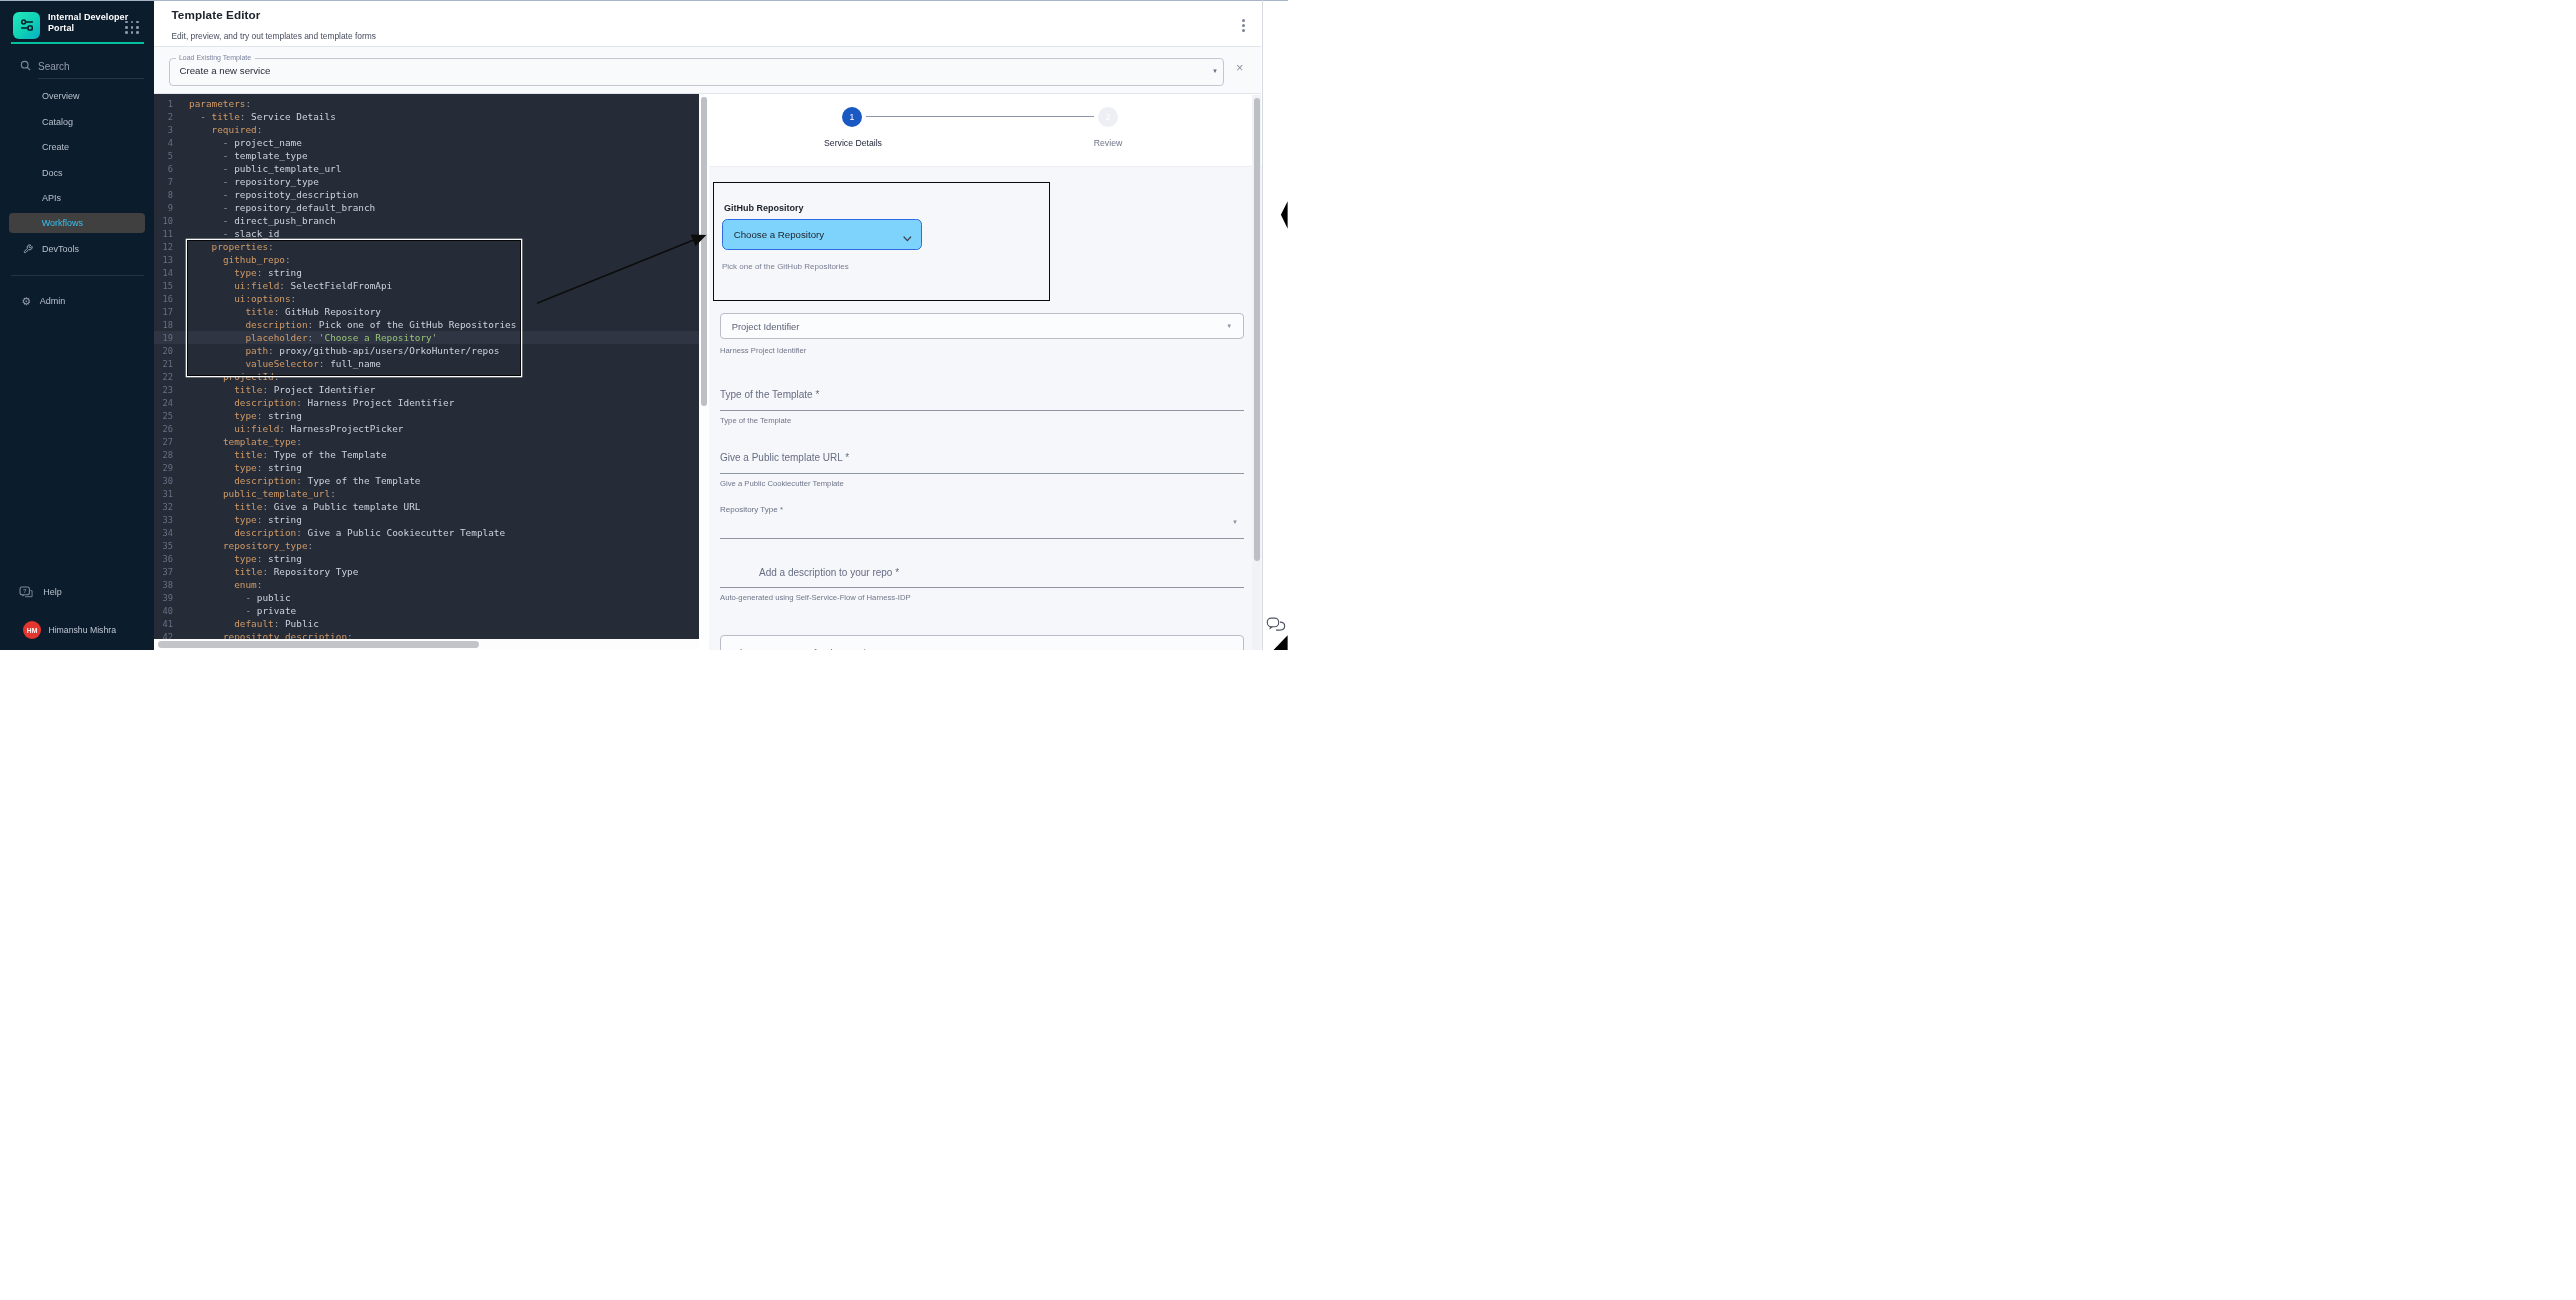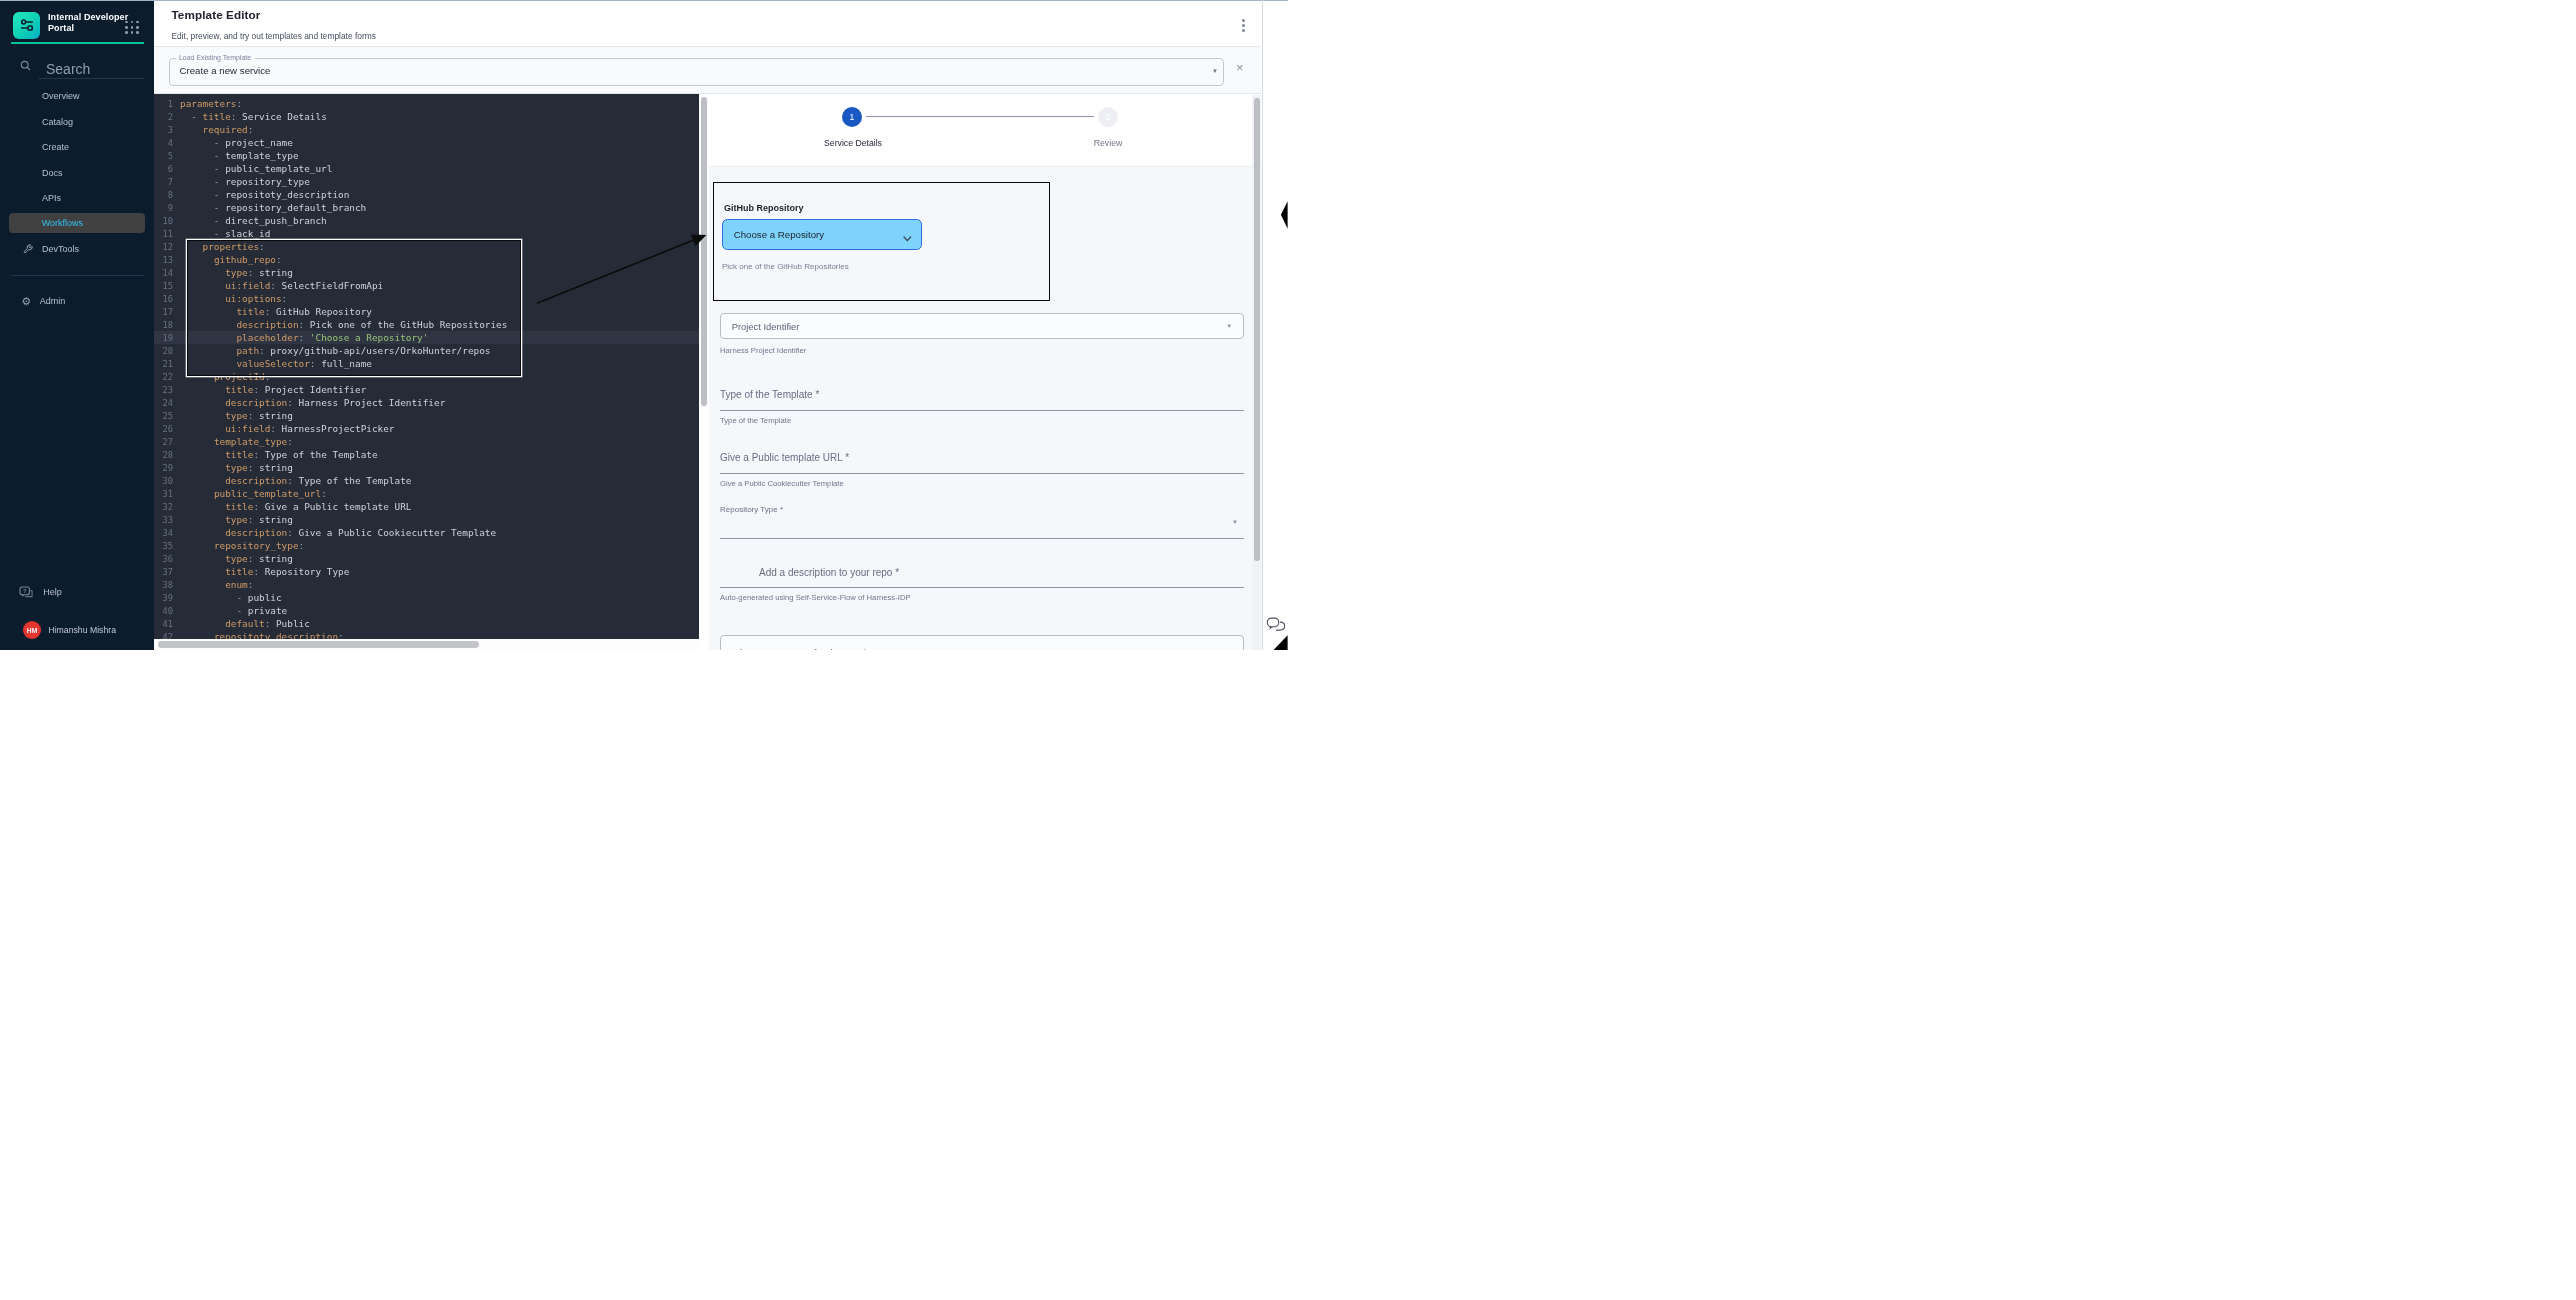--- a/index.html
+++ b/index.html
@@ -16,21 +16,21 @@
   #logo { left:13.4px; top:10.7px; width:27px; height:27px; border-radius:6px;
           background:linear-gradient(135deg,#25e8c0 0%,#0fd0b4 55%,#05aec9 100%);
           display:flex; align-items:center; justify-content:center; }
   #brand { left:48px; top:10.7px; color:#ffffff; font-size:9px; font-weight:700; line-height:11.4px; letter-spacing:0.1px;}
   #grid-icon { left:124px; top:18px; width:16px; height:16px; display:grid;
                grid-template-columns:repeat(3,5.4px); grid-template-rows:repeat(3,5.4px); }
   #grid-icon span { width:2.7px; height:2.7px; border-radius:50%; background:#8e96a8; margin:1.3px; }
   #teal-line { left:10.7px; top:41px; width:133px; height:2px; background:#00c0a0; }
   #search-row { left:0; top:55px; width:154px; height:21.5px; }
   #search-icon { position:absolute; left:20px; top:3.4px; }
-  #search-label { position:absolute; left:46px; top:4.7px; font-size:14px; color:#949daf; }
+  #search-label { position:absolute; left:38px; top:4.7px; font-size:10px; color:#949daf; }
   #search-underline { left:38px; top:77px; width:106px; height:0.7px; background:#24364a; }
   .nav-item { position:absolute; left:0; width:154px; height:20px; color:#b9c0cd; font-size:9px;
               display:flex; align-items:center; padding-left:42px; cursor:pointer; }
   .nav-item.active { left:8.7px; width:136px; border-radius:4px; background:#404040; color:#35c1f0; padding-left:33px; }
   .nav-item .witem { position:absolute; left:23px; top:4.7px; }
   #sidebar-divider { left:10.7px; top:274px; width:133px; height:0.7px; background:#22344a; }
   #admin-item { left:0; top:290px; width:154px; height:20px; color:#b9c0cd; font-size:9px; display:flex; align-items:center; }
   #gear-icon { margin-left:21.5px; margin-right:8.7px; font-size:10.7px; color:#98a0b0; line-height:1; }
   #help-item { left:0; top:581px; width:154px; height:20px; display:flex; align-items:center; color:#b9c0cd; font-size:9px;}
   #help-icon { margin-left:19px; margin-right:9.4px; position:relative; width:14.8px; height:13.4px;}
@@ -54,21 +54,21 @@
   #loader-value { position:absolute; left:25.5px; top:18px; font-size:9.7px; color:#262b38; }
   #loader-caret { position:absolute; left:1058px; top:21px; font-size:6px; color:#6a7080; }
   #loader-clear { position:absolute; left:1082px; top:14.8px; font-size:12.8px; color:#8d93a2; cursor:pointer; line-height:1; }
 
   
   #editor { left:154px; top:94px; width:545px; height:546px; background:#262c37; overflow:hidden; }
   #code { position:absolute; left:0; top:2.7px; width:100%; font-family:"DejaVu Sans Mono", monospace; font-size:9.4px; }
   .cl { height:13px; line-height:13px; white-space:pre; }
   .cl.hl { background:#2f3542; }
   .ln { display:inline-block; width:19px; text-align:right; color:#667083; font-size:8.7px; }
-  .ct { margin-left:7px; }
+  .ct { margin-left:16px; }
   .tok-k { color:#d19a66; }
   .tok-p { color:#9aa3b2; }
   .tok-v { color:#cdd3dd; }
   .tok-s { color:#98c379; }
   #code-ann-box { left:187px; top:240px; width:334px; height:136px; border:1.3px solid #060606;
                   box-shadow:0 0 0 1.3px #fafafa; pointer-events:none; }
   #ed-vtrack { left:699px; top:94px; width:9.4px; height:546px; background:#fdfdfd; }
   #ed-vthumb { left:701px; top:97px; width:6px; height:309px; background:#bcbfc4; border-radius:3.4px; }
   #ed-htrack { left:154px; top:639px; width:545px; height:11.4px; background:#fdfdfd; }
   #ed-hthumb { left:158px; top:641px; width:321px; height:6.7px; background:#c2c4c8; border-radius:3.4px; }

